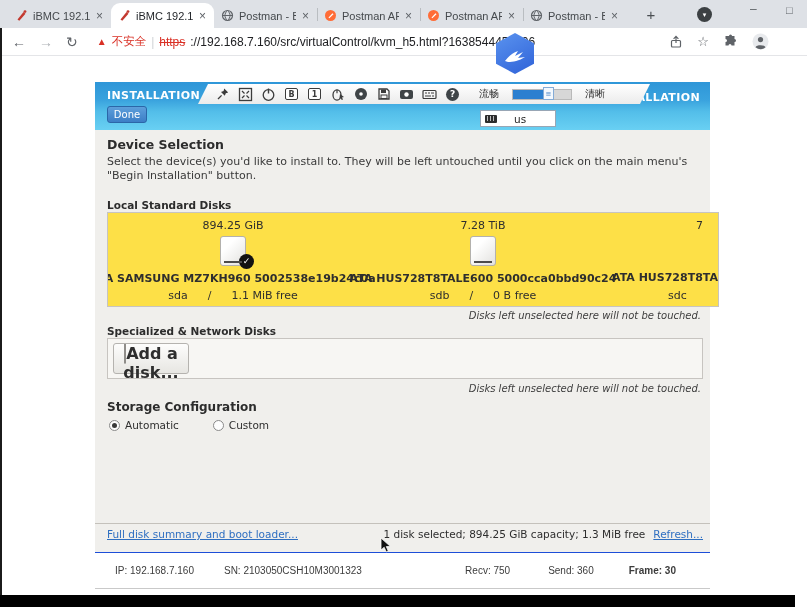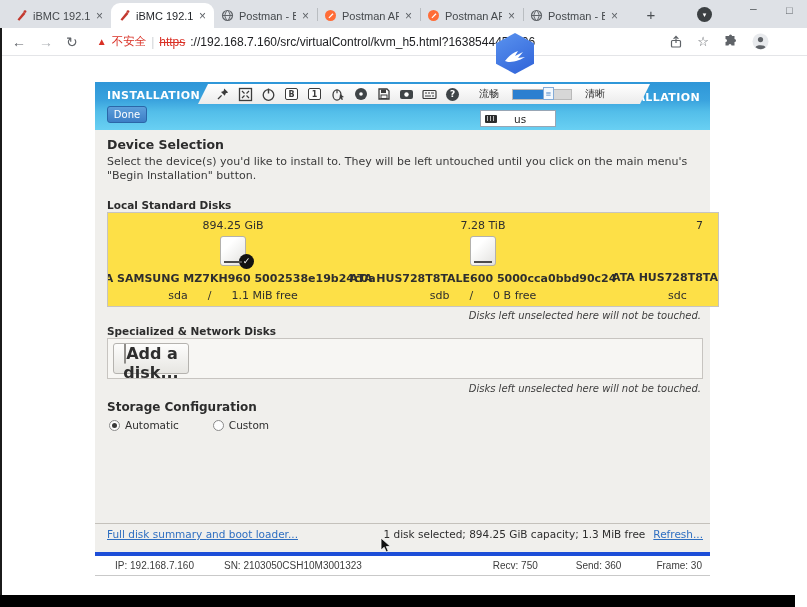--- a/index.html
+++ b/index.html
@@ -129,26 +129,26 @@
   .chkbox{width:11px;height:11px;border:1px solid #8a8a8a;background:#fdfdfd;margin-right:6px;
           box-sizing:border-box;flex:none;}
   .fsep{position:absolute;left:0;right:0;top:441px;height:1px;background:#c4c1bb;}
   .ffoot{position:absolute;left:12px;right:7px;top:446px;display:flex;align-items:center;
          font-size:10.5px;color:#2e2e2e;}
   .link{color:#2f6fc1;text-decoration:underline;}
   .fstatus{margin-left:auto;margin-right:8px;}
   .cursor{position:absolute;left:285px;top:455px;z-index:9;}
 
   
-  .ksb{position:absolute;left:95px;top:552px;width:615px;height:24px;background:#fff;
-       border-top:4px solid #1d4ed8;border-bottom:1px solid #c9c9c9;display:flex;
+  .ksb{position:absolute;left:95px;top:552px;width:615px;height:37px;background:#fff;
+       border-top:1px solid #1d4ed8;border-bottom:1px solid #c9c9c9;display:flex;
        align-items:center;font-size:10px;color:#3c3c3c;box-sizing:border-box;}
   .ksb .ip{margin-left:20px;} .ksb .sn{margin-left:30px;}
   .ksb .recv{margin-left:auto;} .ksb .send{margin-left:38px;}
-  .ksb .frame{margin-left:35px;margin-right:8px;}
+  .ksb .frame{margin-left:35px;margin-right:34px;font-weight:bold;}
 
   .blackbar{position:absolute;left:0;top:595px;width:795px;height:12px;background:#000;}
   .edgeline{position:absolute;left:0;top:28px;width:2px;height:567px;background:#1b1b1b;}
 </style>
 </head>
 <body>
 
 <div class="app">
 
   <div class="tabstrip">

